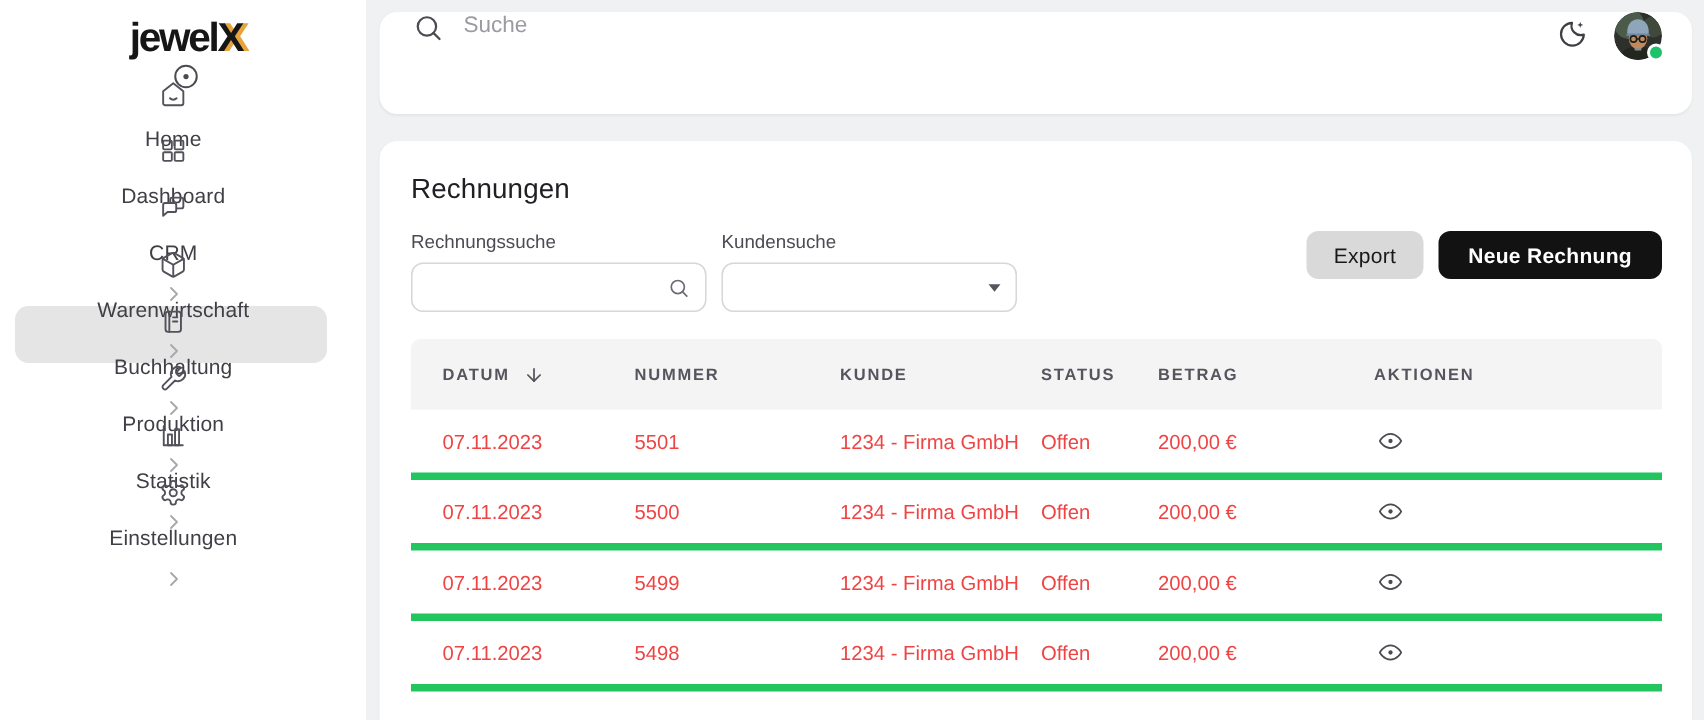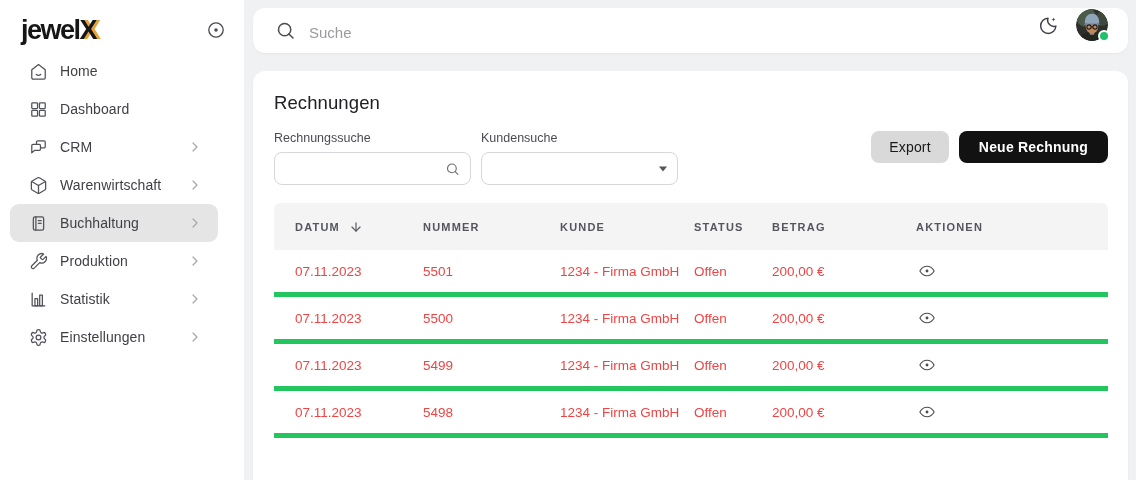--- a/index.html
+++ b/index.html
@@ -6,42 +6,42 @@
   html,body { width:1136px; height:480px; }
   body {
     background:#f0f1f3;
     font-family:"Liberation Sans", sans-serif;
     overflow:hidden;
     position:relative;
     color:#3f3f46;
   }
   
   .sidebar { position:absolute; left:0; top:0; bottom:0; width:244px; background:#fff; }
-  .logo-row { display:flex; align-items:center; justify-content:space-between; padding:10px 17px 0 21px; height:50px; }
+  .logo-row { display:flex; align-items:center; justify-content:space-between; padding:10px 17px 0 21px; height:50px;flex-direction:column; }
   .logo { font-size:27px; font-weight:800; letter-spacing:-1.5px; color:#161616; white-space:nowrap; }
   .logo-x { position:relative; display:inline-block; }
   .logo-x .gold { position:absolute; left:3.5px; top:0; color:#e7a33c; }
   .logo-x .blk { position:relative; color:#161616; }
   .collapse-btn { width:22px; height:22px; border:none; background:none; color:#4b4b52; cursor:pointer; padding:0; display:flex; align-items:center; justify-content:center; }
   .collapse-btn svg { width:20px; height:20px; }
   .nav { margin-top:2px; list-style:none; }
-  .nav-item { height:38px; display:flex; align-items:center; gap:12px; padding:0 15px 0 18px; margin:0 26px 0 10px; border-radius:9px; cursor:pointer; color:#3f3f46; }
+  .nav-item { height:38px; display:flex; align-items:center; gap:12px; padding:0 15px 0 18px; margin:0 26px 0 10px; border-radius:9px; cursor:pointer; color:#3f3f46;flex-direction:column; }
   .nav-item.active { background:#e5e5e5; }
   .nav-icon { width:20px; height:20px; color:#52525b; display:flex; align-items:center; justify-content:center; flex:none; }
   .nav-icon svg { width:19px; height:19px; }
   .nav-label { flex:1; font-size:14px; letter-spacing:.1px; }
   .nav-chevron { width:16px; height:16px; color:#a6a6ad; display:flex; }
   .nav-chevron svg { width:16px; height:16px; }
 
   
   .main { position:absolute; left:244px; right:0; top:0; bottom:0; padding:8px 8px 0 9px; }
   .panel { background:#fff; border-radius:12px; box-shadow:0 1px 2px rgba(20,20,20,.05); }
 
   
-  .topbar { height:45px; display:flex; align-items:flex-end; padding:0 20px 12px 22px; }
+  .topbar { height:68px; display:flex; align-items:flex-start; padding:0 20px 0 22px; }
   .topbar-search-icon { width:21px; height:21px; color:#4b4b52; flex:none; }
   .topbar-input { flex:1; border:none; outline:none; font:15px "Liberation Sans",sans-serif; color:#27272a; margin-left:13px; background:transparent; }
   .topbar-input::placeholder { color:#9a9aa1; }
   .moon-btn { border:none; background:none; padding:0; width:30px; height:30px; color:#3f3f46; cursor:pointer; display:flex; align-items:center; justify-content:center; margin-right:13px; }
   .moon-btn svg { width:22px; height:22px; }
   .avatar-wrap { position:relative; width:32px; height:32px; cursor:pointer; }
   .avatar-wrap svg { width:32px; height:32px; border-radius:50%; display:block; }
   .status-dot { position:absolute; right:-2px; bottom:-1px; width:12px; height:12px; border-radius:50%; background:#1fc16b; border:2px solid #fff; }
 
   

